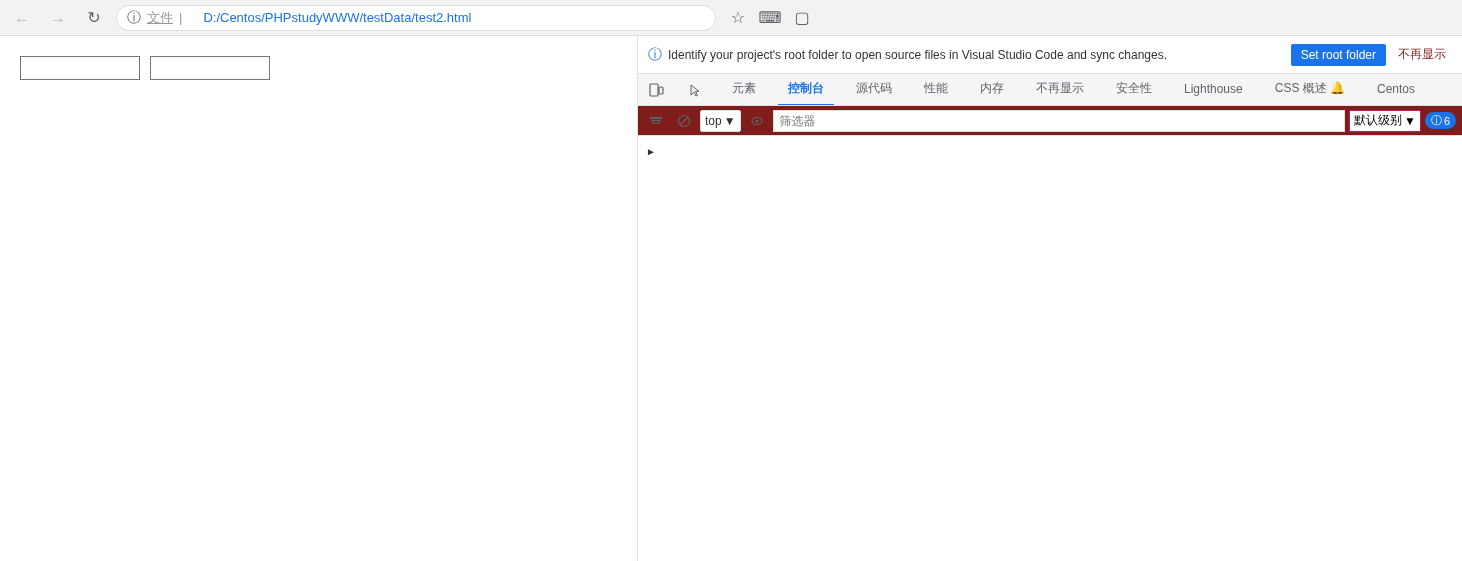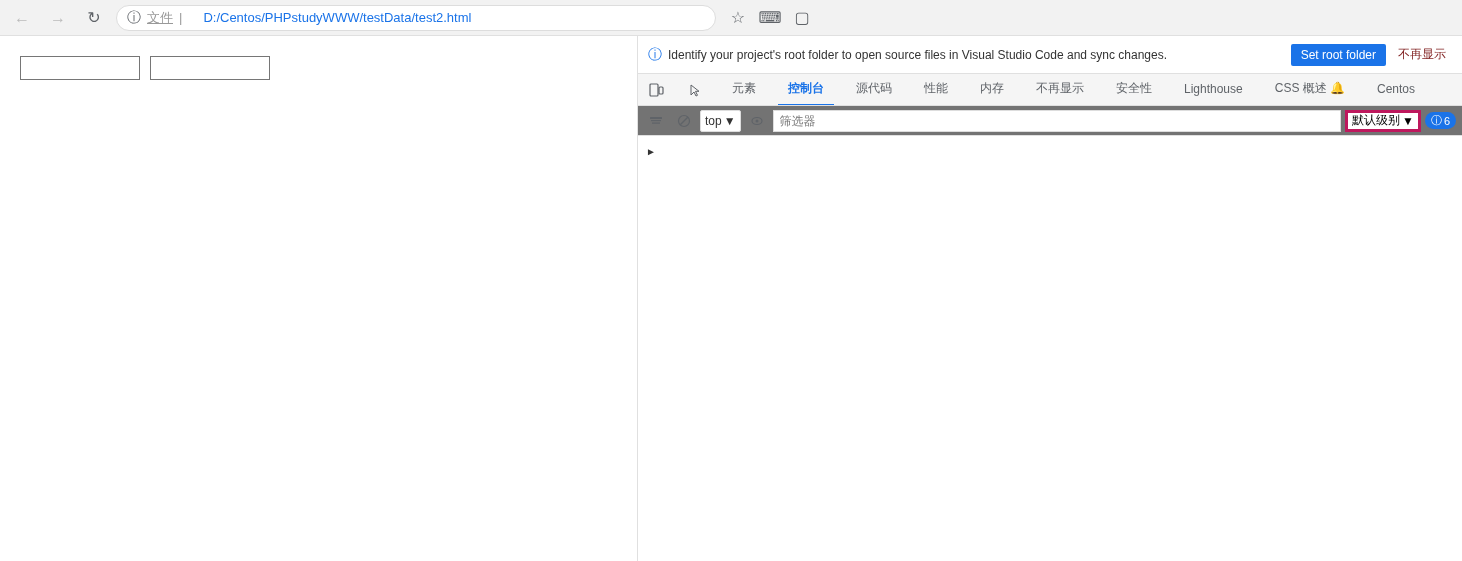--- a/index.html
+++ b/index.html
@@ -214,21 +214,21 @@
     }
 
     
     .console-toolbar {
       display: flex;
       align-items: center;
       height: 30px;
       border-bottom: 1px solid #e0e0e0;
       padding: 0 6px;
       gap: 4px;
-      background: #737373;
+      background: #7f1d1d;
     }
 
     .console-icon-btn {
       width: 24px;
       height: 24px;
       display: flex;
       align-items: center;
       justify-content: center;
       cursor: pointer;
       color: #5f6368;
@@ -257,21 +257,21 @@
       font-size: 12px;
       color: #333;
       outline: none;
       height: 22px;
     }
 
     .level-select {
       display: flex;
       align-items: center;
       background: #fff;
-      border: 3px solid #be185d;
+      border: 1px solid #be185d;
       height: 22px;
       padding: 0 4px;
       font-size: 12px;
       cursor: pointer;
       gap: 2px;
     }
 
     .issues-badge {
       background: #1a73e8;
       color: #fff;

